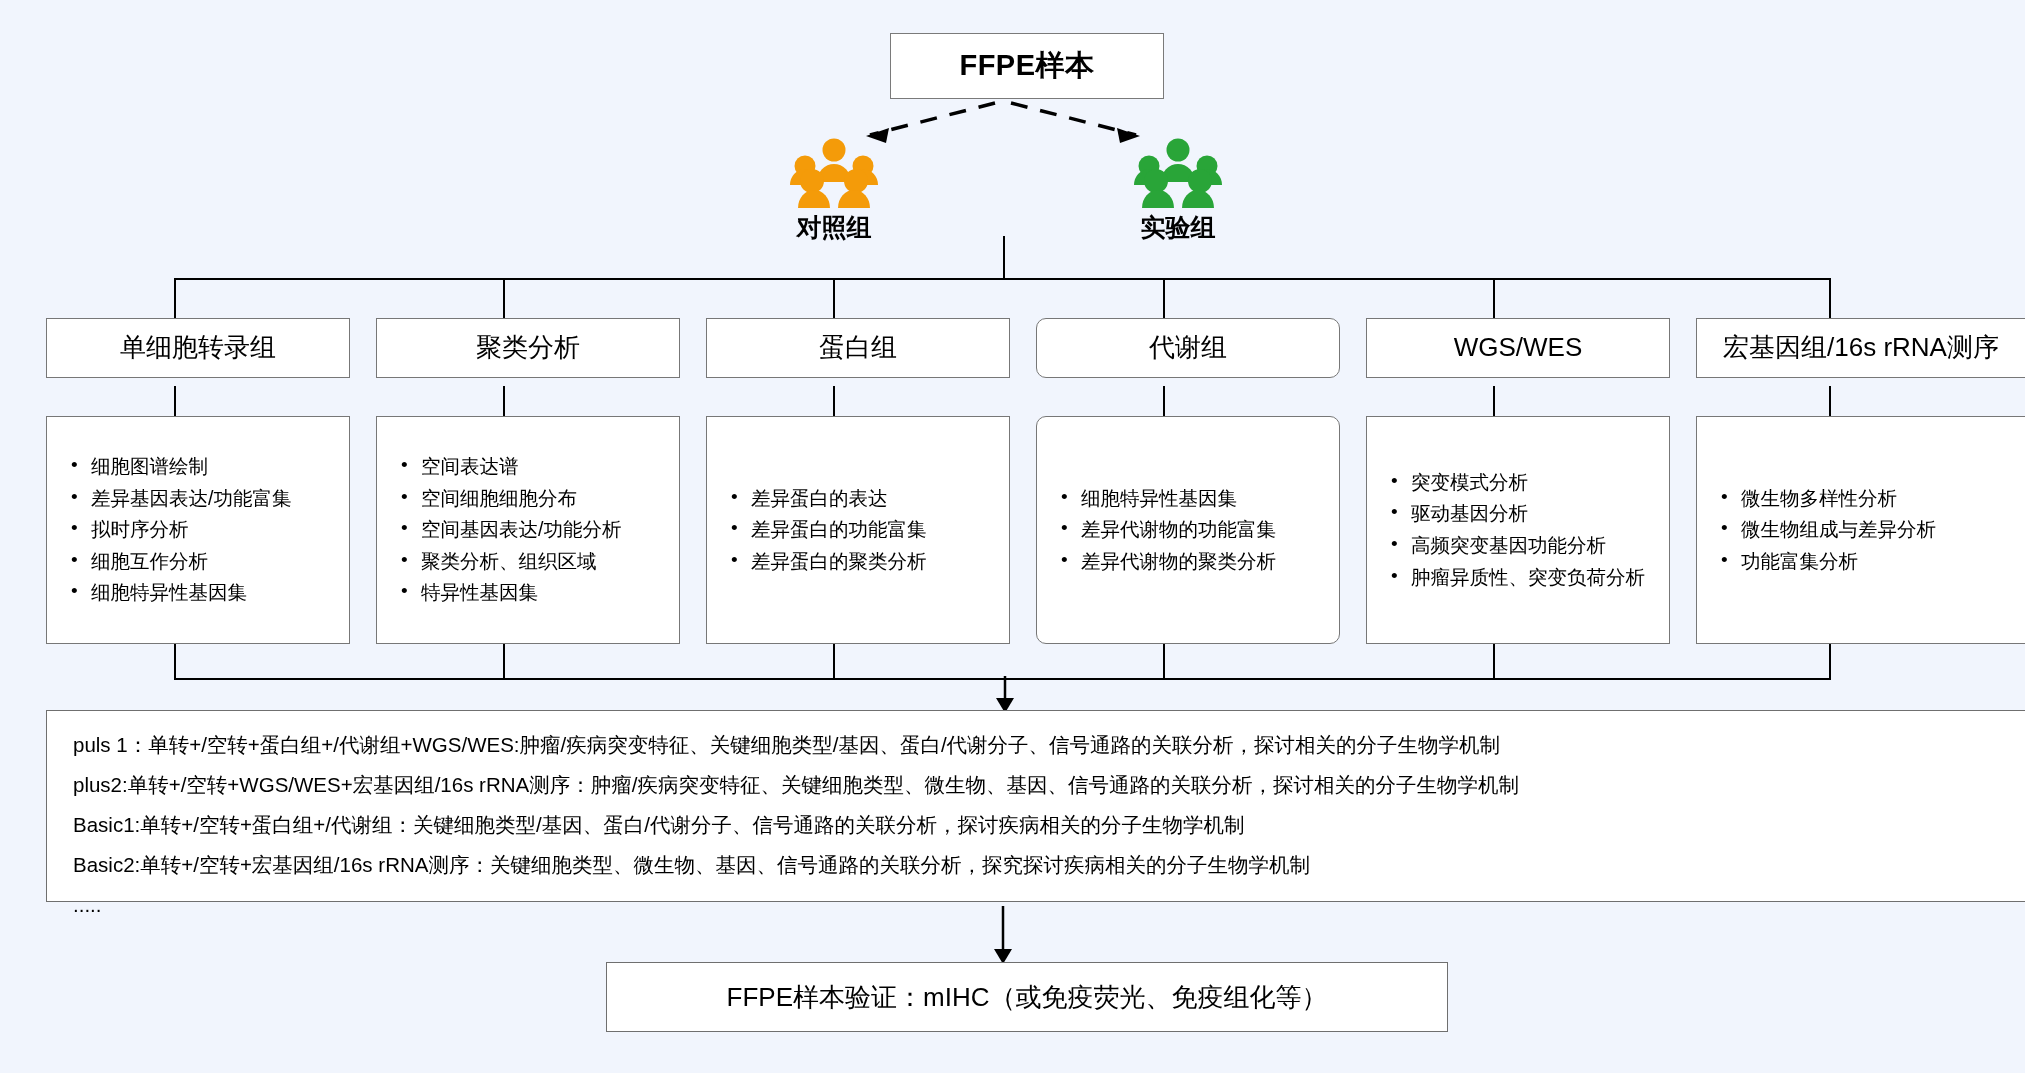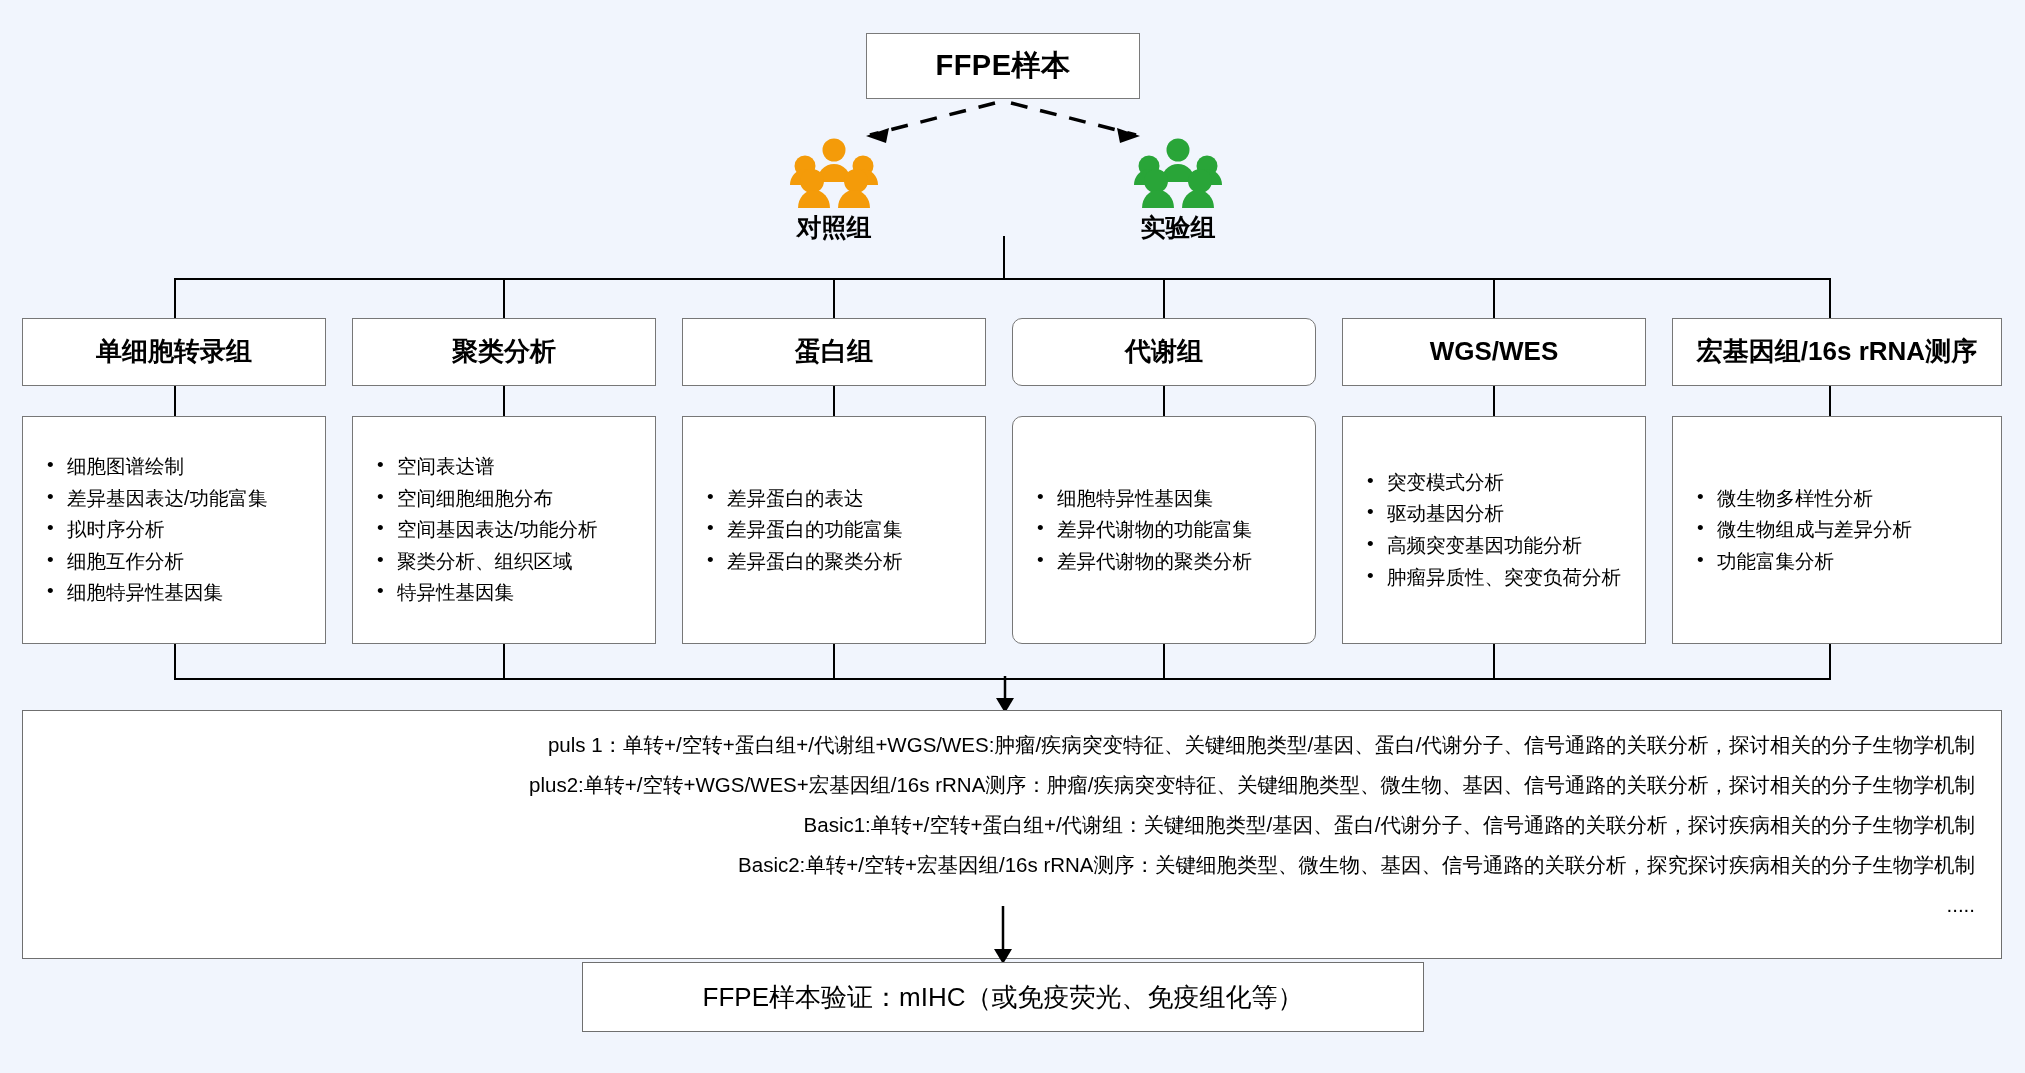--- a/index.html
+++ b/index.html
@@ -23,20 +23,21 @@
 
   
   .box {
     background: #ffffff;
     border: 1px solid #6f6f6f;
     box-sizing: border-box;
     position: absolute;
     display: flex;
     align-items: center;
     justify-content: center;
+    margin-left: 24px;
   }
 
   
   #sample-box {
     left: 866px;
     top: 33px;
     width: 274px;
     height: 66px;
     border: 1px solid #7a7a7a;
   }
@@ -69,24 +70,23 @@
 
   .group-label {
     font-size: 25px;
     font-weight: bold;
     margin-top: 4px;
     line-height: 1.1;
   }
 
   
   .col-head {
-    height: 68px;
+    height: 60px;
     top: 318px;
     border: 1px solid #777;
-    font-weight: bold;
   }
   .col-head .label {
     font-size: 26px;
     text-align: center;
     line-height: 1.2;
     padding: 0 6px;
   }
 
   
   .col-body {
@@ -129,25 +129,24 @@
   .line {
     position: absolute;
     background: #000;
   }
 
   
   #packages-box {
     left: 22px;
     top: 710px;
     width: 1980px;
-    height: 249px;
+    height: 192px;
     border: 1px solid #6f6f6f;
     display: block;
     padding: 14px 26px 0 26px;
-    text-align: right;
   }
   #packages-box .pkg-line {
     font-size: 20.5px;
     line-height: 1.95;
     white-space: nowrap;
   }
 
   
   #validation-box {
     left: 582px;

